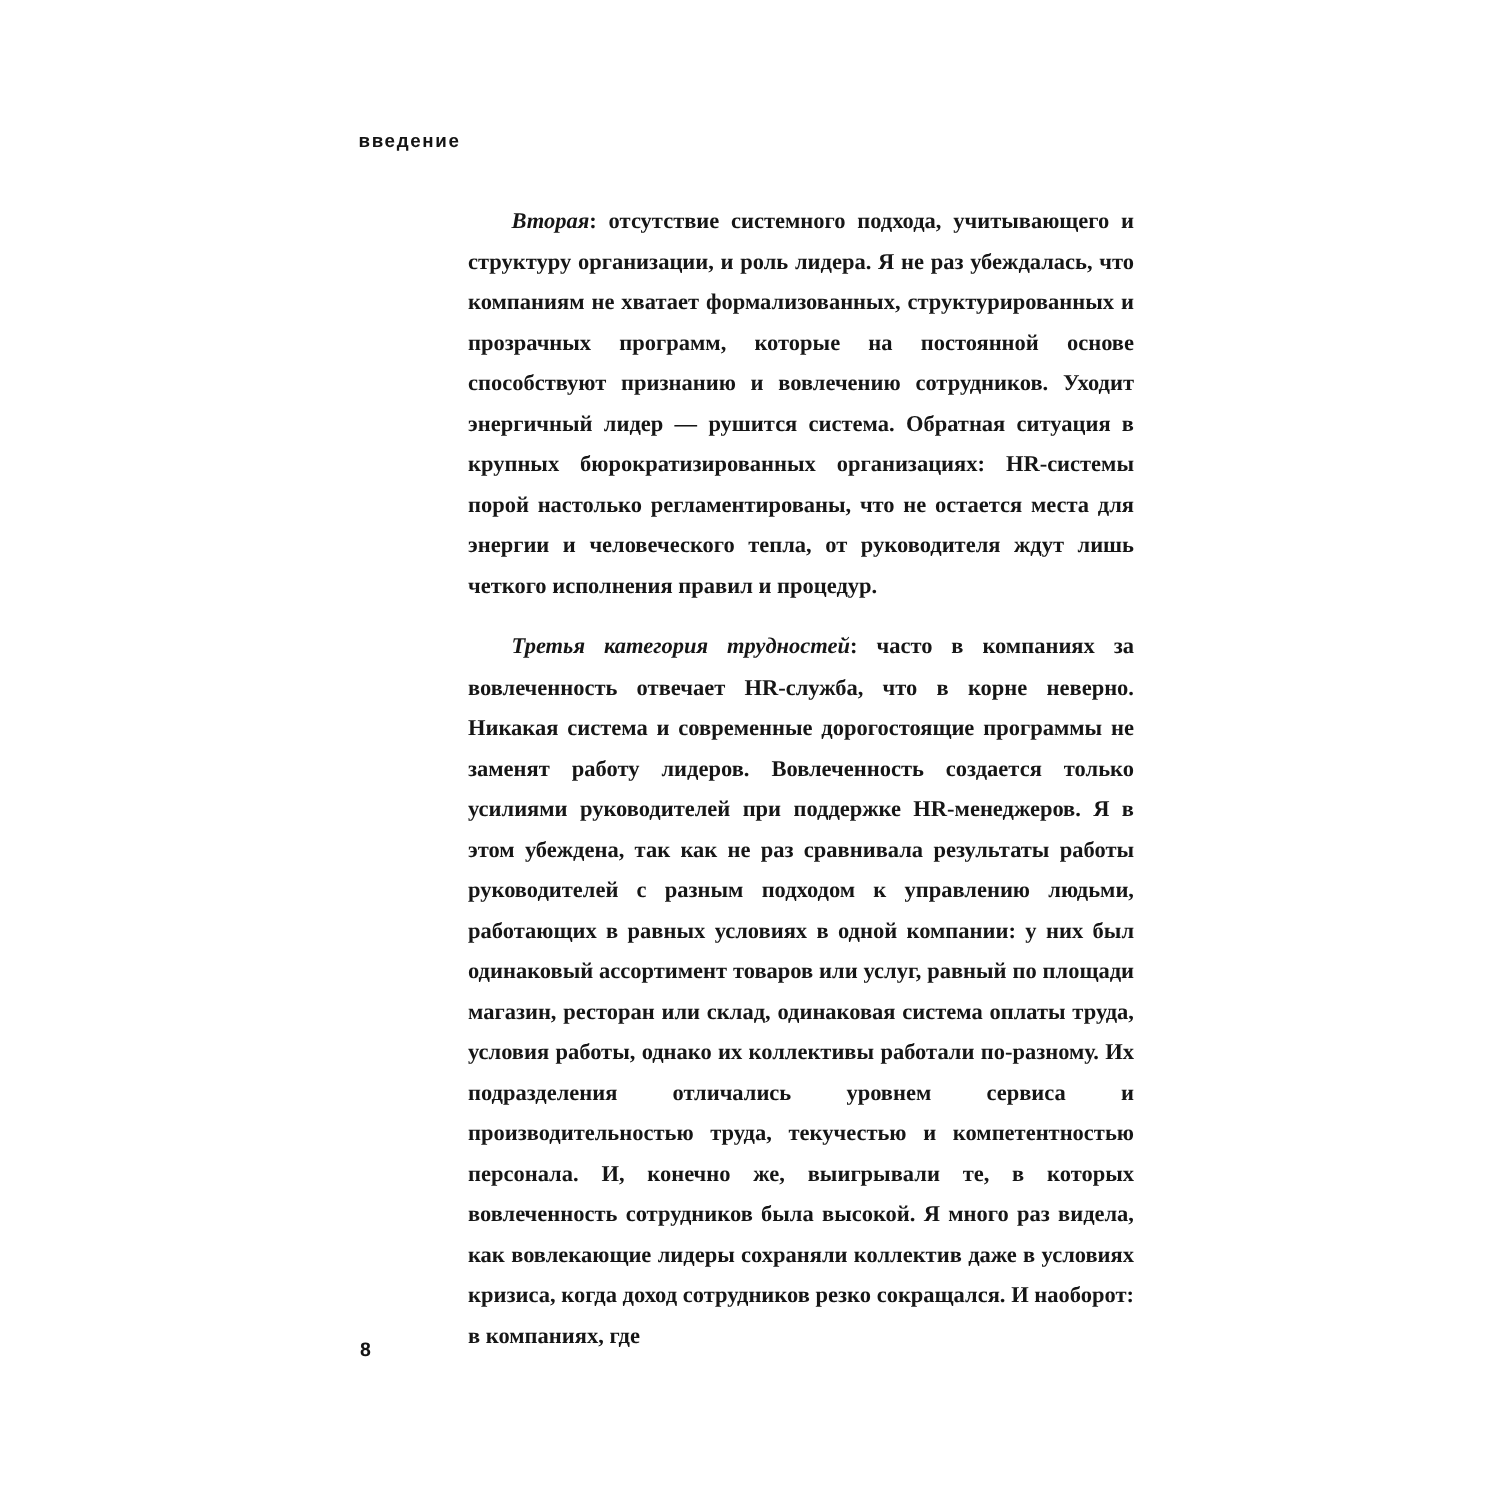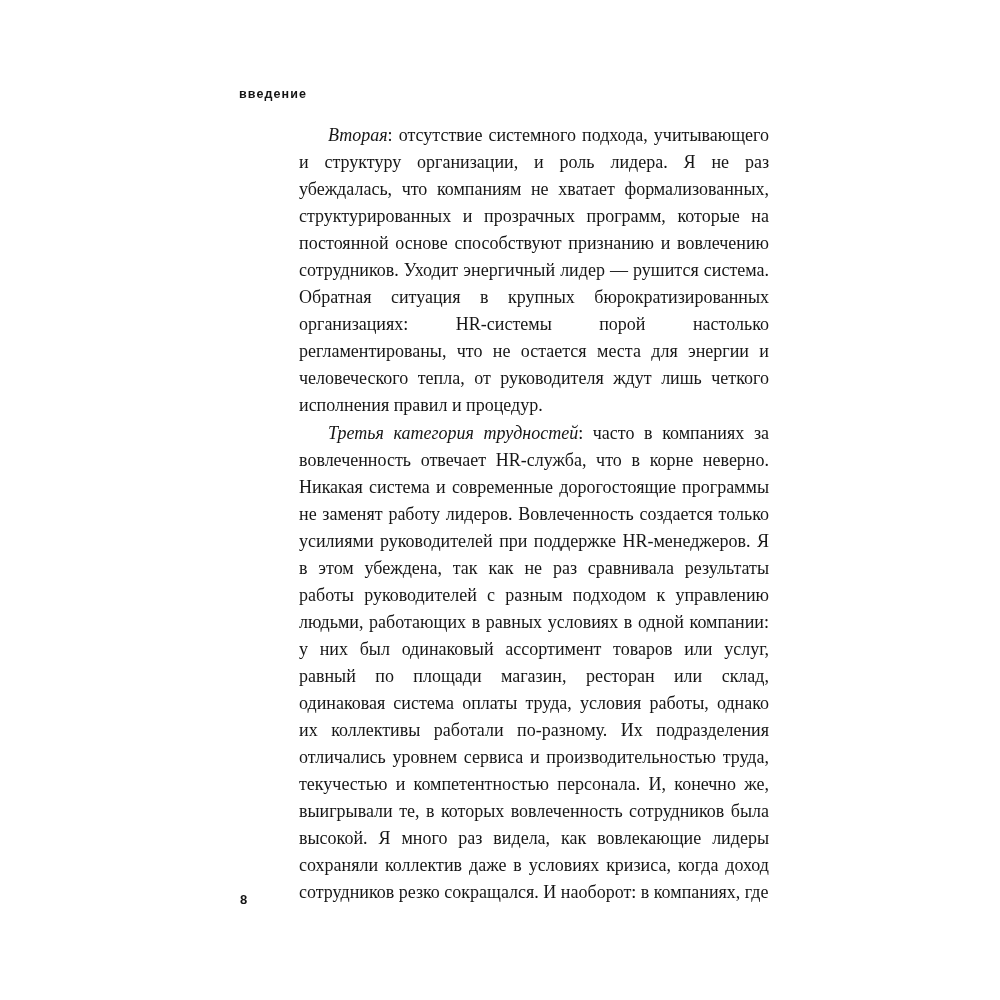--- a/index.html
+++ b/index.html
@@ -41,29 +41,30 @@
 
   
   .text-column {
     position: absolute;
     left: 299px;
     top: 122px;
     width: 470px;
   }
 
   .para {
-    margin: 0;
-    font-size: 18px;
+    margin: 13px;
+    font-size: 15px;
     line-height: 27.05px;
     text-align: justify;
     text-justify: inter-word;
     text-indent: 29px;
     hyphens: manual;
     color: #161616;
     word-spacing: 0px;
+    font-weight: bold;
   }
 
   .para + .para {
     margin-top: 0;
   }
 
   .lead-in {
     font-style: italic;
   }
 

